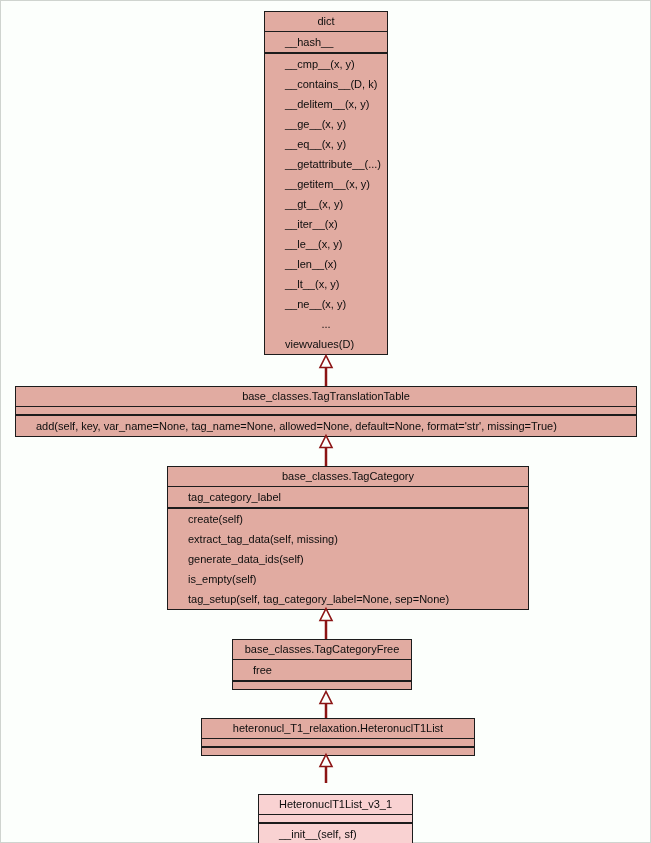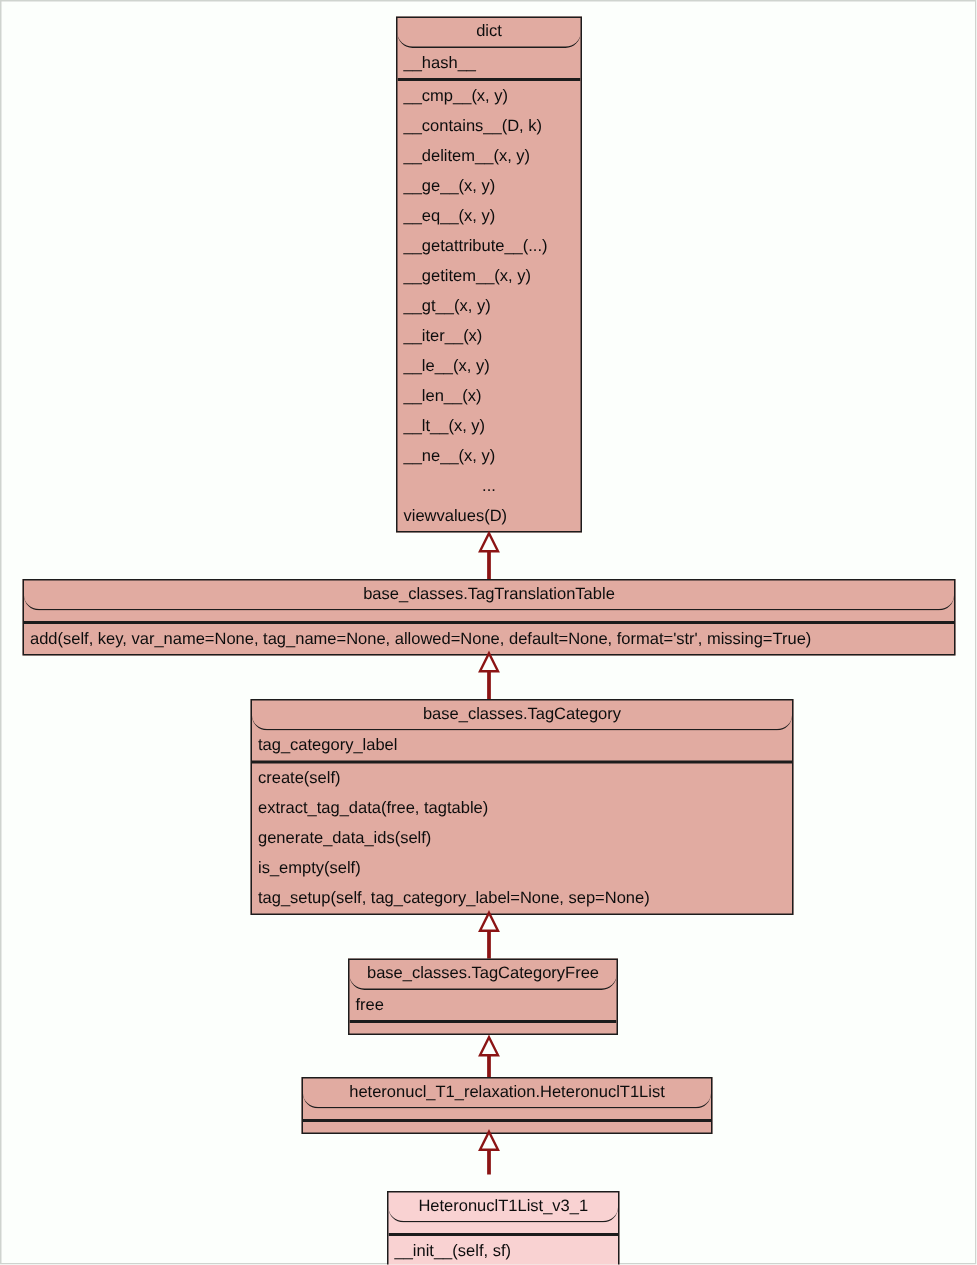--- a/index.html
+++ b/index.html
@@ -25,28 +25,27 @@
     color:#0d0d0d;
     overflow:hidden;
   }
   .class-box.light{ background:#f9d2d2; }
   .class-title{
     text-align:center;
     height:19px;line-height:19px;
     border-bottom:1px solid #1c1c1c;
     white-space:nowrap;
     padding:0 2px;
-    border-radius:10px;
   }
   .attrs{ border-bottom:2px solid #1c1c1c; }
   .attrs.empty{ height:7px; }
   .methods.empty{ height:7px; }
   .row{
     height:20px;line-height:20px;
-    padding:0 4px;
+    padding:0 20px;
     white-space:nowrap;
     text-align:left;
   }
   .row.center{ text-align:center; }
   svg.arrow{ position:absolute; overflow:visible; }
   svg.arrow line{ stroke:#8b1414; stroke-width:2.5; }
   svg.arrow polygon{ fill:#fcfffc; stroke:#8b1414; stroke-width:1.6; }
 </style>
 </head>
 <body>
@@ -95,21 +94,21 @@
     <polygon points="8,1.5 14,13.5 2,13.5"></polygon>
   </svg>
 
   <div class="class-box" style="left:166px;top:465px;width:362px;">
     <div class="class-title">base_classes.TagCategory</div>
     <div class="attrs">
       <div class="row">tag_category_label</div>
     </div>
     <div class="methods">
       <div class="row">create(self)</div>
-      <div class="row">extract_tag_data(free, tagtable)</div>
+      <div class="row">extract_tag_data(self, missing)</div>
       <div class="row">generate_data_ids(self)</div>
       <div class="row">is_empty(self)</div>
       <div class="row">tag_setup(self, tag_category_label=None, sep=None)</div>
     </div>
   </div>
 
   <svg class="arrow" style="left:317px;top:606px;" width="16" height="33">
     <line x1="8" y1="13" x2="8" y2="33"></line>
     <polygon points="8,1.5 14,13.5 2,13.5"></polygon>
   </svg>

